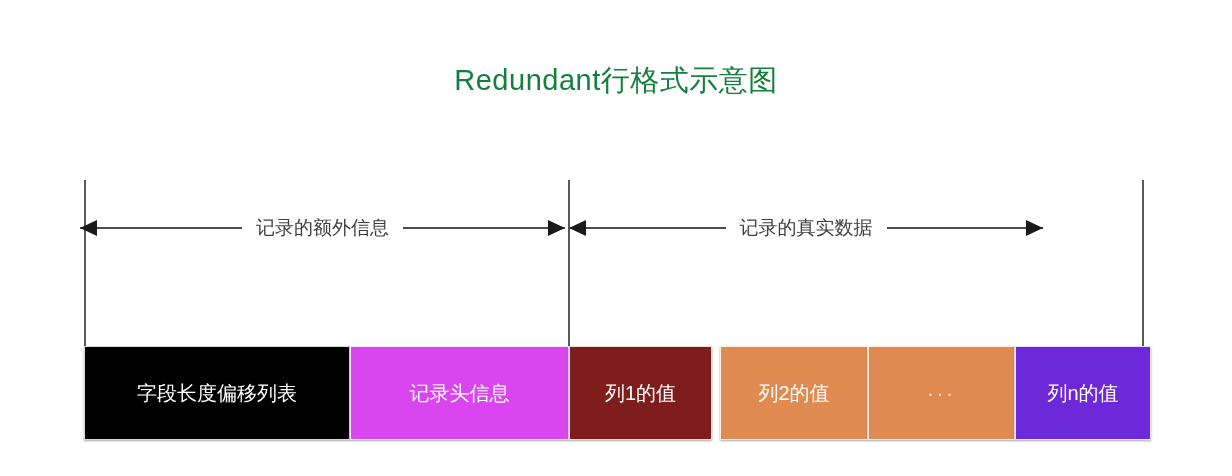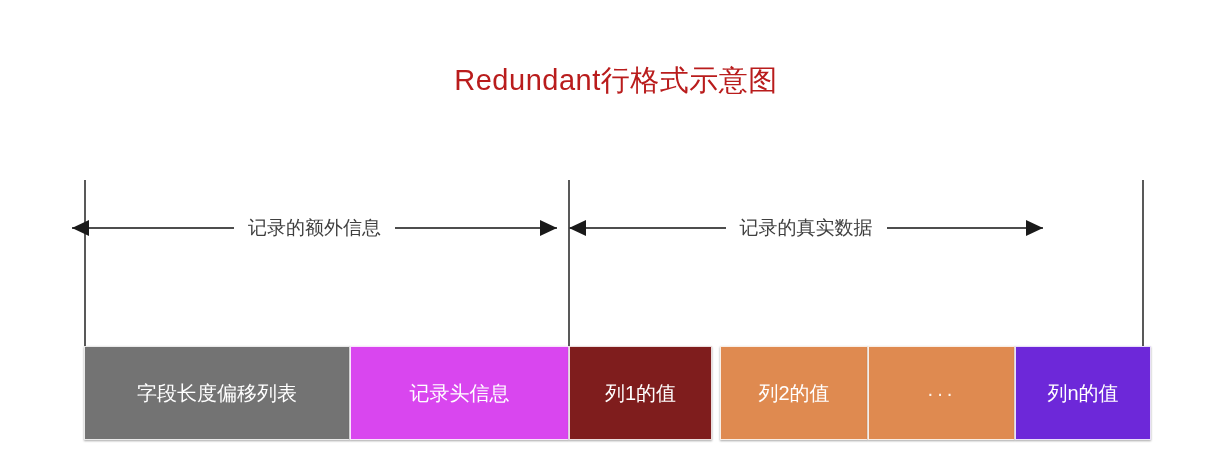--- a/index.html
+++ b/index.html
@@ -114,48 +114,48 @@
     font-size: 20px;
     letter-spacing: 3px;
     color: #fdf3ea;
   }
 </style>
 </head>
 <body>
 
 <div id="canvas" style="background: rgb(255, 255, 255);">
 
-  <div id="chart-title" style="color: #b91c1c;">Redundant行格式示意图</div>
+  <div id="chart-title" style="color: #15803d;">Redundant行格式示意图</div>
 
   <div class="guide-line" id="guide-left" style="left: 84px;"></div>
   <div class="guide-line" id="guide-mid" style="left: 568px;"></div>
   <div class="guide-line" id="guide-right" style="left: 1142px;"></div>
 
-  <div class="dim-row" id="dim-extra" style="left: 72px; width: 485px;">
+  <div class="dim-row" id="dim-extra" style="left: 80px; width: 485px;">
     <div class="dim-seg">
       <span class="arrow-head left"></span>
     </div>
     <div class="dim-label">记录的额外信息</div>
     <div class="dim-seg">
       <span class="arrow-head right"></span>
     </div>
   </div>
 
   <div class="dim-row" id="dim-real" style="left: 569px; width: 474px;">
     <div class="dim-seg">
       <span class="arrow-head left"></span>
     </div>
     <div class="dim-label">记录的真实数据</div>
     <div class="dim-seg">
       <span class="arrow-head right"></span>
     </div>
   </div>
 
   <div id="segments">
-    <div class="seg-box" style="background: #737373; flex: 0 0 266px;">
+    <div class="seg-box" style="background: #000000; flex: 0 0 266px;">
       <span>字段长度偏移列表</span>
     </div>
     <div class="seg-box" style="background: #d946ef; flex: 0 0 219px;">
       <span>记录头信息</span>
     </div>
     <div class="seg-box" style="background: #7f1d1d; flex: 0 0 143px;">
       <span>列1的值</span>
     </div>
     <div class="seg-box" style="background: rgb(223, 138, 80); flex: 0 0 148px; margin-left: 8px;">
       <span>列2的值</span>

